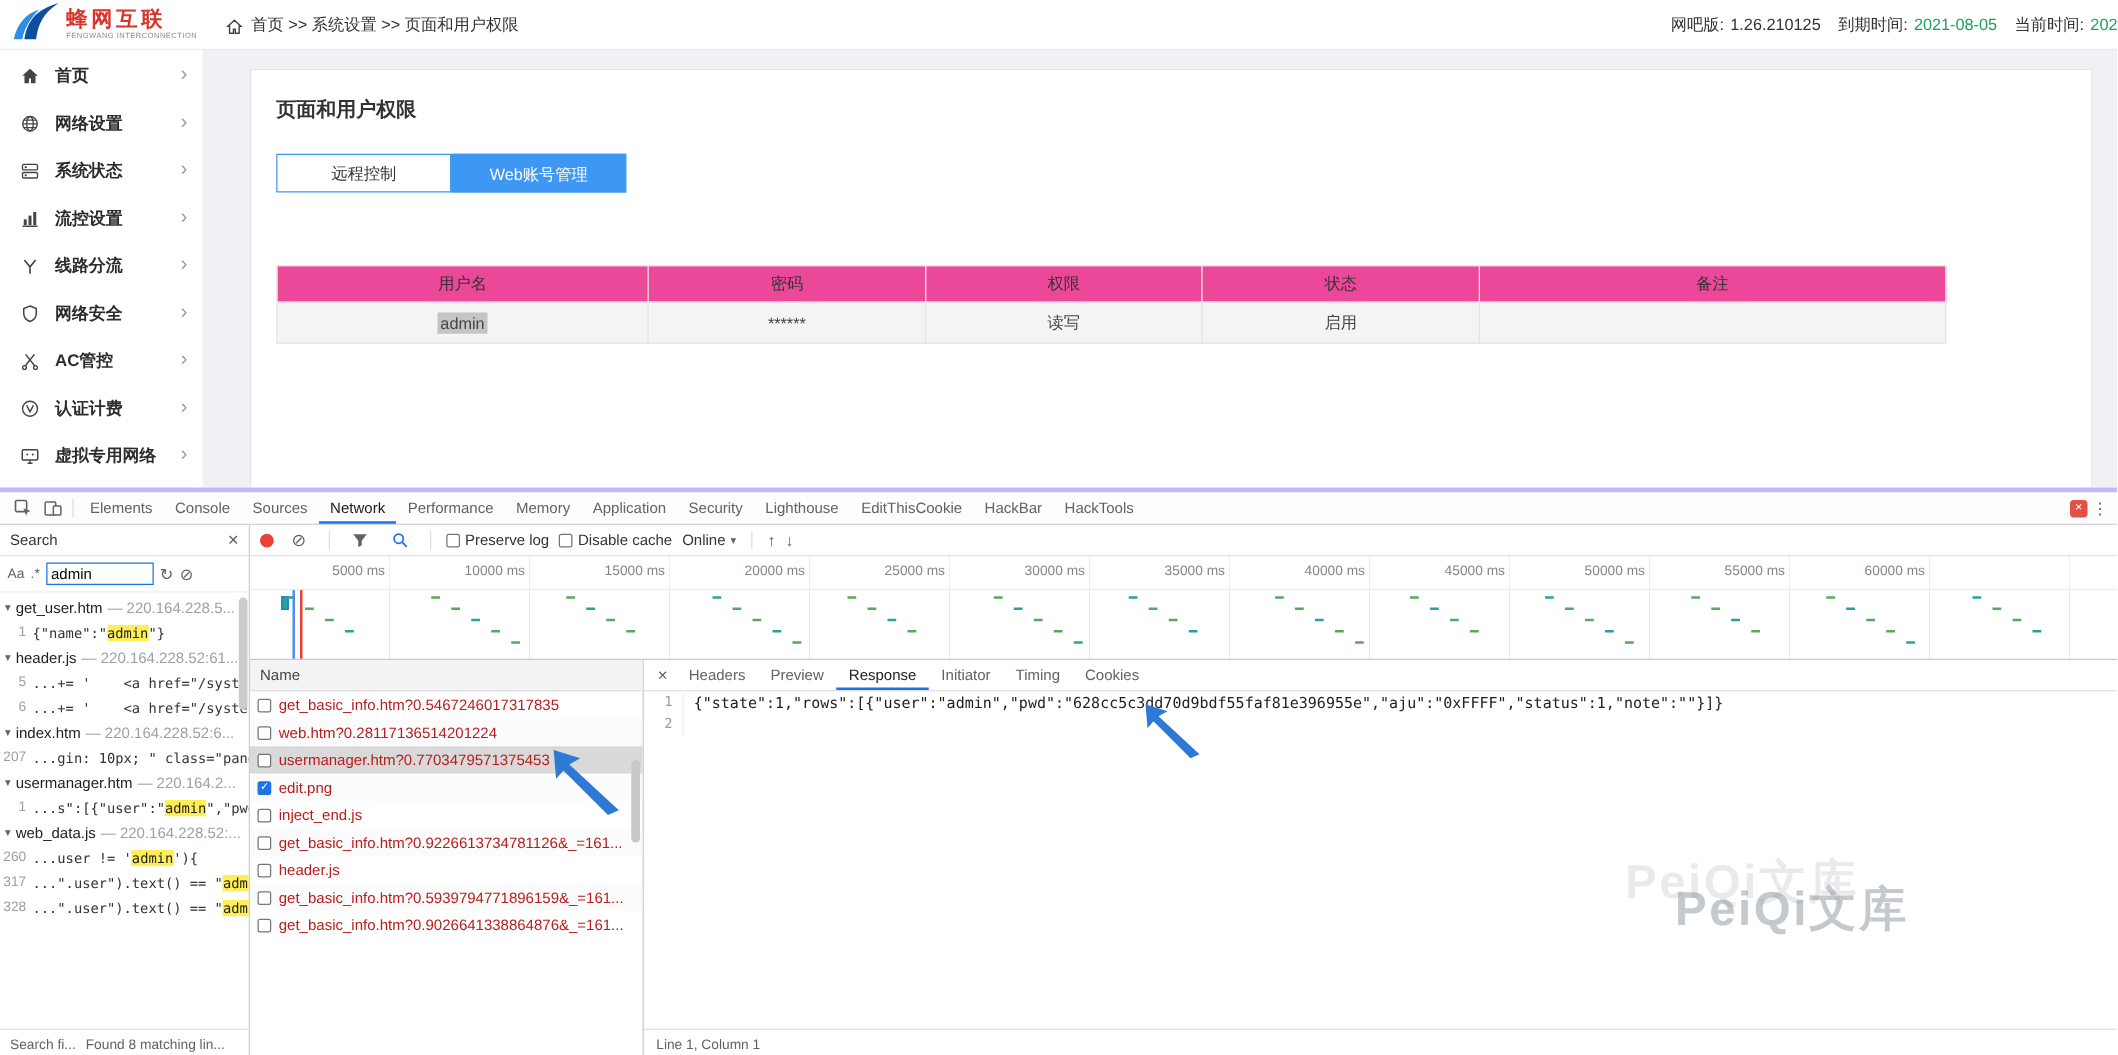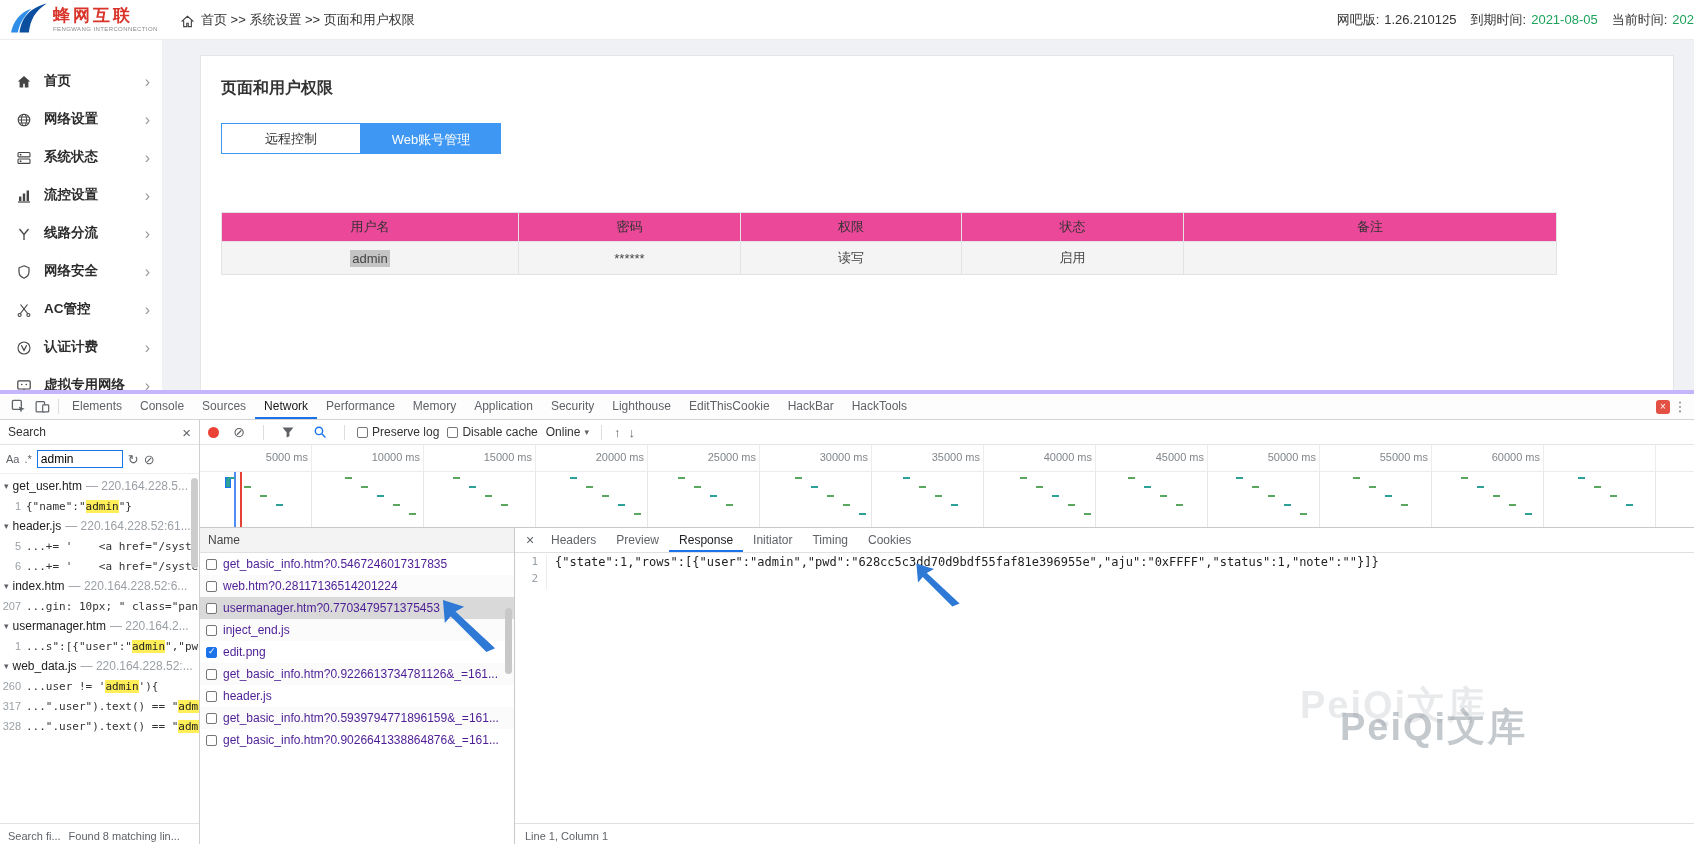--- a/index.html
+++ b/index.html
@@ -15,21 +15,21 @@
   .logo-sub { color:#8a8a8a; font-size:6px; letter-spacing:.4px; margin-top:2px; }
   .crumbs { display:flex; align-items:flex-end; gap:6px; font-size:13px; color:#333; margin-left:12px; }
   .topmeta { margin-left:auto; display:flex; align-items:center; font-size:13px; white-space:nowrap; }
   .m-lbl { color:#333; margin-left:14px; }
   .m-val { color:#1da25a; margin-left:5px; }
   .m-val.dark { color:#333; }
 
   
   .page { position:absolute; top:40px; left:0; width:100%; height:350px; background:#eff1f4; overflow:hidden; }
   .sidebar { position:absolute; left:0; top:0; width:162px; height:100%; background:#fff; padding-top:12px; }
-  .side-item { display:flex; align-items:flex-end; height:38px; padding:0 12px 0 16px; cursor:pointer; }
+  .side-item { display:flex; align-items:flex-start; height:38px; padding:0 12px 0 16px; cursor:pointer; }
   .side-icon { width:18px; height:17px; display:flex; align-items:center; }
   .side-label { margin-left:10px; font-size:13.5px; color:#2c2c2c; font-weight:bold; }
   .side-chevron { margin-left:auto; color:#9a9a9a; font-size:16px; line-height:1; }
 
   .card { position:absolute; left:200px; top:15px; width:1474px; height:380px; background:#fff;
           border:1px solid #e5e5e5; padding:22px 0 0 20px; }
   .card-title { font-size:16px; color:#333; font-weight:bold; }
   .tabs { display:flex; margin-top:24px; }
   .tab { width:140px; height:31px; line-height:29px; text-align:center; font-size:13px; cursor:pointer; }
   .tab.inactive { background:#fff; border:1px solid #3e97f2; color:#333; }
@@ -99,21 +99,21 @@
   .ov-line.red { left:40px; background:#e64135; }
   .ov-line.blue { left:34px; background:#4e8df6; }
   .ov-chip { position:absolute; left:25px; top:5px; width:6px; height:11px; background:#2ba198; border:1px solid #1a73e8; }
 
   .split { flex:1; display:flex; min-height:0; }
   .name-pane { width:315px; flex-shrink:0; border-right:1px solid #c9c9c9; display:flex; flex-direction:column; position:relative; }
   .name-header { height:25px; flex-shrink:0; line-height:25px; padding-left:8px; background:#f3f3f3;
                  border-bottom:1px solid #e0e0e0; color:#444; cursor:pointer; }
   .req-list { flex:1; overflow:hidden; }
   .req-row { height:22px; display:flex; align-items:center; gap:6px; padding-left:6px; white-space:nowrap;
-             overflow:hidden; cursor:pointer; color:#4c1d95; }
+             overflow:hidden; cursor:pointer; color:#b91c1c; }
   .req-row:nth-child(even) { background:#fbfbfb; }
   .req-row.selected { background:#d9d9d9; }
   .name-status { height:25px; flex-shrink:0; border-top:1px solid #e0e0e0; display:flex; align-items:center; gap:7px;
                  padding:0 8px; color:#5f6368; font-size:11px; white-space:nowrap; overflow:hidden; }
   .st-sep { width:1px; height:12px; background:#d0d0d0; flex-shrink:0; }
   .np-scrollthumb { position:absolute; right:2px; top:80px; width:7px; height:66px; background:#c8c8c8; border-radius:4px; }
 
   .detail-pane { flex:1; display:flex; flex-direction:column; min-width:0; }
   .detail-tabs { height:25px; flex-shrink:0; display:flex; align-items:center; border-bottom:1px solid #e0e0e0; padding-left:4px; }
   .detail-close { width:22px; text-align:center; color:#5f6368; font-size:14px; cursor:pointer; }
@@ -536,26 +536,26 @@
                 </div>
                 <div class="req-row">
                   <span class="box"></span>
                   <span class="req-name">web.htm?0.28117136514201224</span>
                 </div>
                 <div class="req-row selected">
                   <span class="box"></span>
                   <span class="req-name">usermanager.htm?0.7703479571375453</span>
                 </div>
                 <div class="req-row">
-                  <span class="box"></span>
-                  <span class="req-name">inject_end.js</span>
-                </div>
-                <div class="req-row">
                   <span class="box checked"></span>
                   <span class="req-name">edit.png</span>
+                </div>
+                <div class="req-row">
+                  <span class="box"></span>
+                  <span class="req-name">inject_end.js</span>
                 </div>
                 <div class="req-row">
                   <span class="box"></span>
                   <span class="req-name">get_basic_info.htm?0.9226613734781126&amp;_=161...</span>
                 </div>
                 <div class="req-row">
                   <span class="box"></span>
                   <span class="req-name">header.js</span>
                 </div>
                 <div class="req-row">

